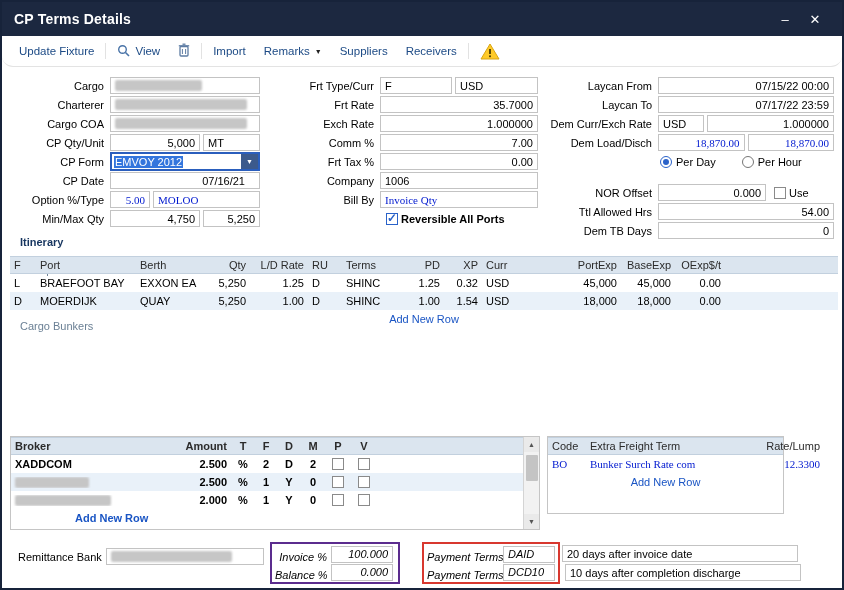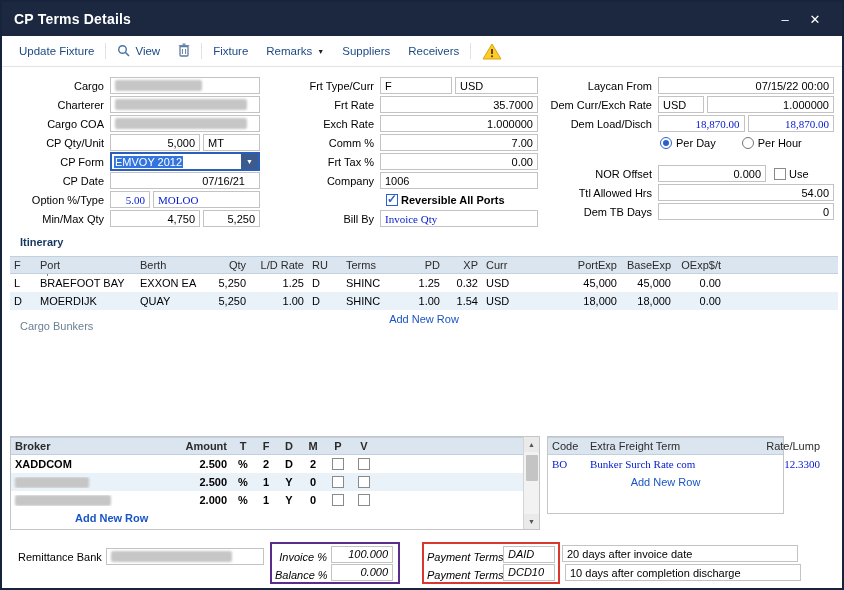--- a/index.html
+++ b/index.html
@@ -6,21 +6,21 @@
   html,body { margin:0; padding:0; }
   body { background:#9a9a9a; font-family:"Liberation Sans", sans-serif; }
   .window { position:relative; width:844px; height:590px; background:#ffffff; border:2px solid #17233a; font-size:11px; color:#000; overflow:hidden; }
 
   
   .titlebar { height:34px; background:#1c2840; color:#fff; display:flex; align-items:center; padding:0 12px; }
   .titlebar .title { flex:1; font-size:14px; font-weight:bold; letter-spacing:.2px; }
   .winbtn { width:30px; height:24px; display:flex; align-items:center; justify-content:center; font-size:13px; cursor:default; }
 
   
-  .toolbar { height:31px; display:flex; align-items:center; padding:0 8px; border-bottom:1px solid #e3e3e3; color:#1c4a85; font-size:11.5px; }
+  .toolbar { height:31px; display:flex; align-items:center; padding:0 8px; border-bottom:1px solid #e3e3e3; color:#1c4a85; font-size:11.5px;border-radius:11px; }
   .tbi { display:flex; align-items:center; gap:5px; padding:0 9px; white-space:nowrap; cursor:pointer; }
   .tbsep { width:1px; height:16px; background:#e2e2e2; margin:0 2px; }
   .caret { font-size:7px; color:#222; }
 
   
   .col { position:absolute; }
   .col-left  { left:8px;   top:74px; width:250px; }
   .col-mid   { left:262px; top:74px; width:274px; }
   .col-right { left:540px; top:74px; width:292px; }
   .frow { display:flex; align-items:center; height:19px; }
@@ -128,21 +128,21 @@
         <svg width="12" height="14" viewBox="0 0 12 14">
             <rect x="2" y="3.5" width="8" height="9.5" rx="1" fill="none" stroke="#5d7ca3" stroke-width="1.3"></rect>
             <line x1="0.8" y1="2.8" x2="11.2" y2="2.8" stroke="#5d7ca3" stroke-width="1.3"></line>
             <line x1="4.5" y1="1.2" x2="7.5" y2="1.2" stroke="#5d7ca3" stroke-width="1.3"></line>
             <line x1="4.4" y1="6" x2="4.4" y2="11" stroke="#5d7ca3" stroke-width="1"></line>
             <line x1="7.6" y1="6" x2="7.6" y2="11" stroke="#5d7ca3" stroke-width="1"></line>
           </svg>
       </span>
     </div>
     <div class="tbsep"></div>
-    <div class="tbi">Fixture</div>
+    <div class="tbi">Import</div>
     <div class="tbi">
       <span>Remarks</span>
       <span class="caret">▼</span>
     </div>
     <div class="tbi">Suppliers</div>
     <div class="tbi">Receivers</div>
     <div class="tbsep"></div>
     <div class="tbi">
       <svg width="20" height="17" viewBox="0 0 20 17">
           <path d="M10 1 L19 16 L1 16 Z" fill="#ffca28" stroke="#d9a514" stroke-width="1"></path>
@@ -222,34 +222,38 @@
       <div class="fld grow num">7.00</div>
     </div>
     <div class="frow">
       <div class="lbl">Frt Tax %</div>
       <div class="fld grow num">0.00</div>
     </div>
     <div class="frow">
       <div class="lbl">Company</div>
       <div class="fld grow">1006</div>
     </div>
+    <div class="frow">
+      <div class="lbl">Bill By</div>
+      <div class="fld grow blue">Invoice Qty</div>
+    </div>
     <div class="frow" style="padding-left:122px">
       <span class="cb on"></span>
       <span class="cblbl" style="font-weight:bold">Reversible All Ports</span>
     </div>
-    <div class="frow">
-      <div class="lbl">Bill By</div>
-      <div class="fld grow blue">Invoice Qty</div>
-    </div>
   </div>
 
   <div class="col col-right">
     <div class="frow">
       <div class="lbl">Laycan From</div>
       <div class="fld grow num">07/15/22 00:00</div>
+    </div>
+    <div class="frow">
+      <div class="lbl">Laycan To</div>
+      <div class="fld grow num">07/17/22 23:59</div>
     </div>
     <div class="frow">
       <div class="lbl">Dem Curr/Exch Rate</div>
       <div class="fld" style="width:46px">USD</div>
       <div class="fld grow num">1.000000</div>
     </div>
     <div class="frow">
       <div class="lbl">Dem Load/Disch</div>
       <div class="fld grow num blue">18,870.00</div>
       <div class="fld grow num blue">18,870.00</div>

